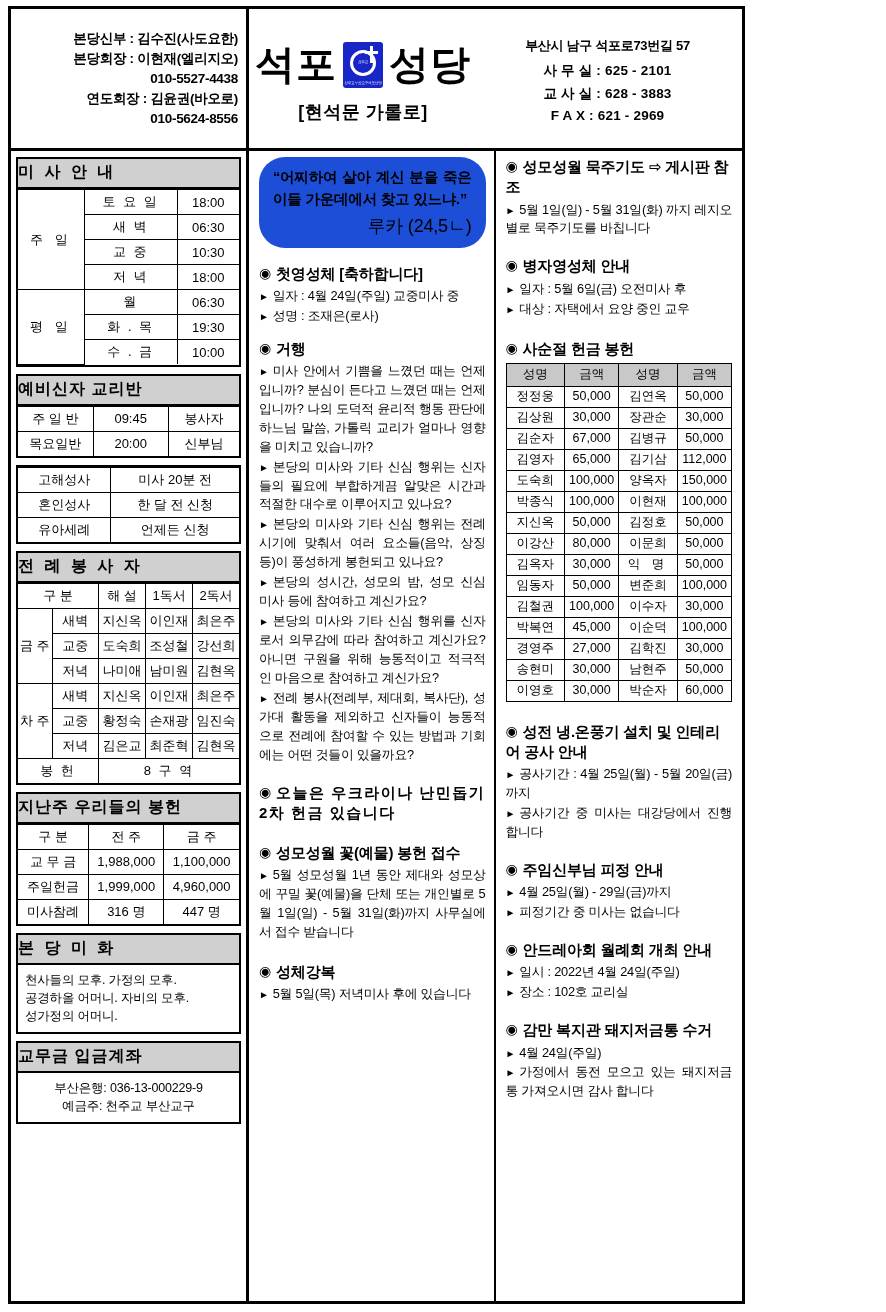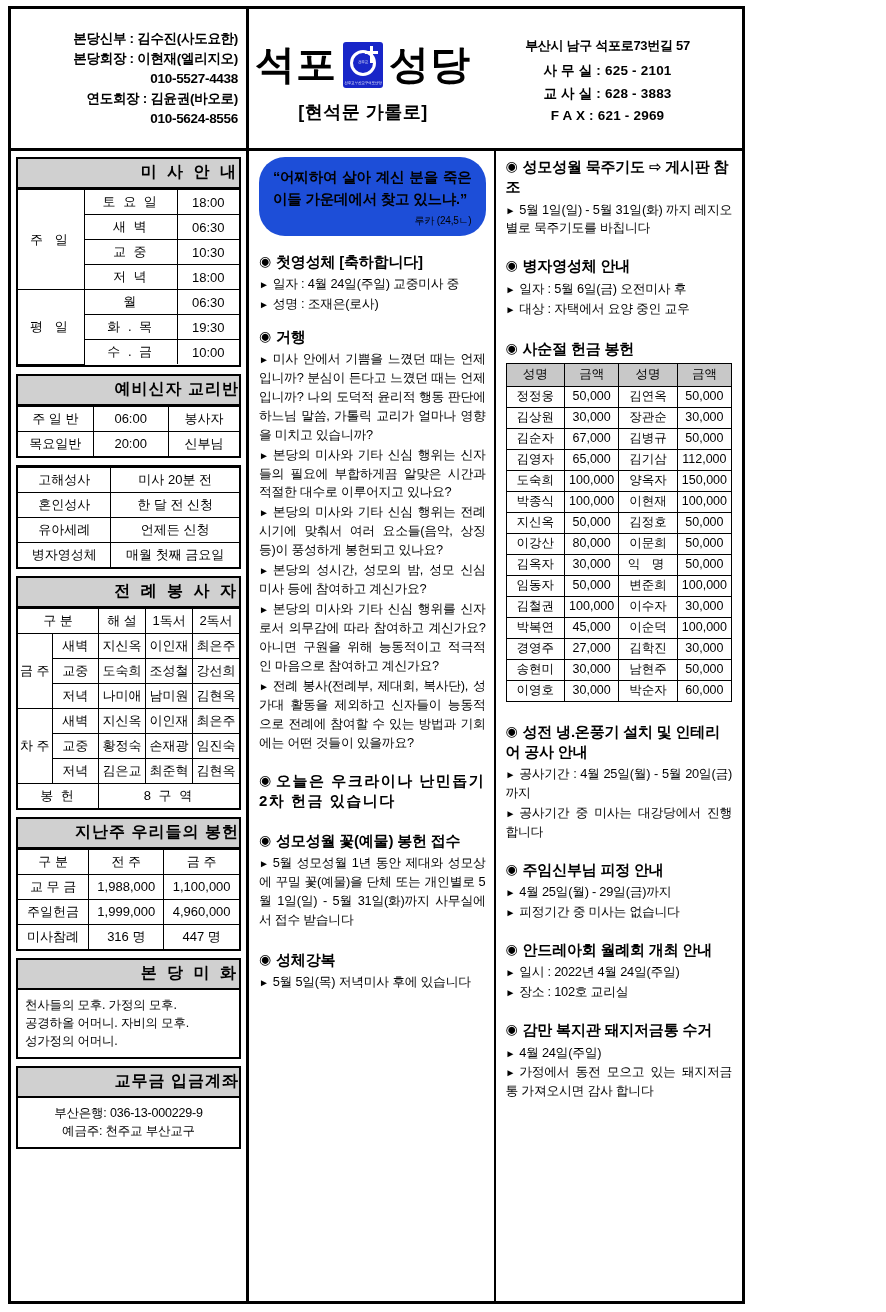--- a/index.html
+++ b/index.html
@@ -137,21 +137,21 @@
     flex: 1 1 0;
     padding: 6px 10px 4px 10px;
     min-width: 0;
   }
 
   
   .box { border: 2px solid #000; }
   .box-title {
     background: #d0d0d0;
     border-bottom: 2px solid #000;
-    text-align: right;
+    text-align: left;
     font-size: 16px; font-weight: bold;
     padding: 3px 0 4px 0;
     letter-spacing: 3px;
   }
   .box-title.tight { letter-spacing: 1px; }
   table.grid {
     width: 100%; border-collapse: collapse;
   }
   table.grid td {
     border: 1px solid #000;
@@ -185,21 +185,21 @@
   .verse p {
     margin: 0;
     font-size: 14.5px; font-weight: bold;
     line-height: 1.5;
     text-align: justify;
     letter-spacing: -0.2px;
   }
   .verse .ref {
     margin-top: 2px;
     text-align: right;
-    font-size: 10px; font-weight: normal;
+    font-size: 18px; font-weight: normal;
   }
 
   .sec { margin-bottom: 13px; }
   .sec-head {
     font-size: 15px; font-weight: bold;
     line-height: 1.35;
     letter-spacing: -0.2px;
     margin-bottom: 3px;
     display: block;
   }
@@ -326,21 +326,21 @@
         </tbody>
           </table>
       </div>
 
       <div class="box">
         <div class="box-title tight">예비신자 교리반</div>
         <table class="grid">
           <tbody>
               <tr>
             <td style="width:34%">주 일 반</td>
-            <td style="width:34%">06:00</td>
+            <td style="width:34%">09:45</td>
             <td>봉사자</td>
           </tr>
           <tr>
             <td>목요일반</td>
             <td>20:00</td>
             <td>신부님</td>
           </tr>
         </tbody>
           </table>
       </div>
@@ -352,24 +352,20 @@
             <td style="width:42%">고해성사</td>
             <td>미사 20분 전</td>
           </tr>
           <tr>
             <td>혼인성사</td>
             <td>한 달 전 신청</td>
           </tr>
           <tr>
             <td>유아세례</td>
             <td>언제든 신청</td>
-          </tr>
-          <tr>
-            <td>병자영성체</td>
-            <td>매월 첫째 금요일</td>
           </tr>
         </tbody>
           </table>
       </div>
 
       <div class="box">
         <div class="box-title">전 례 봉 사 자</div>
         <table class="grid">
           <tbody>
               <tr>

